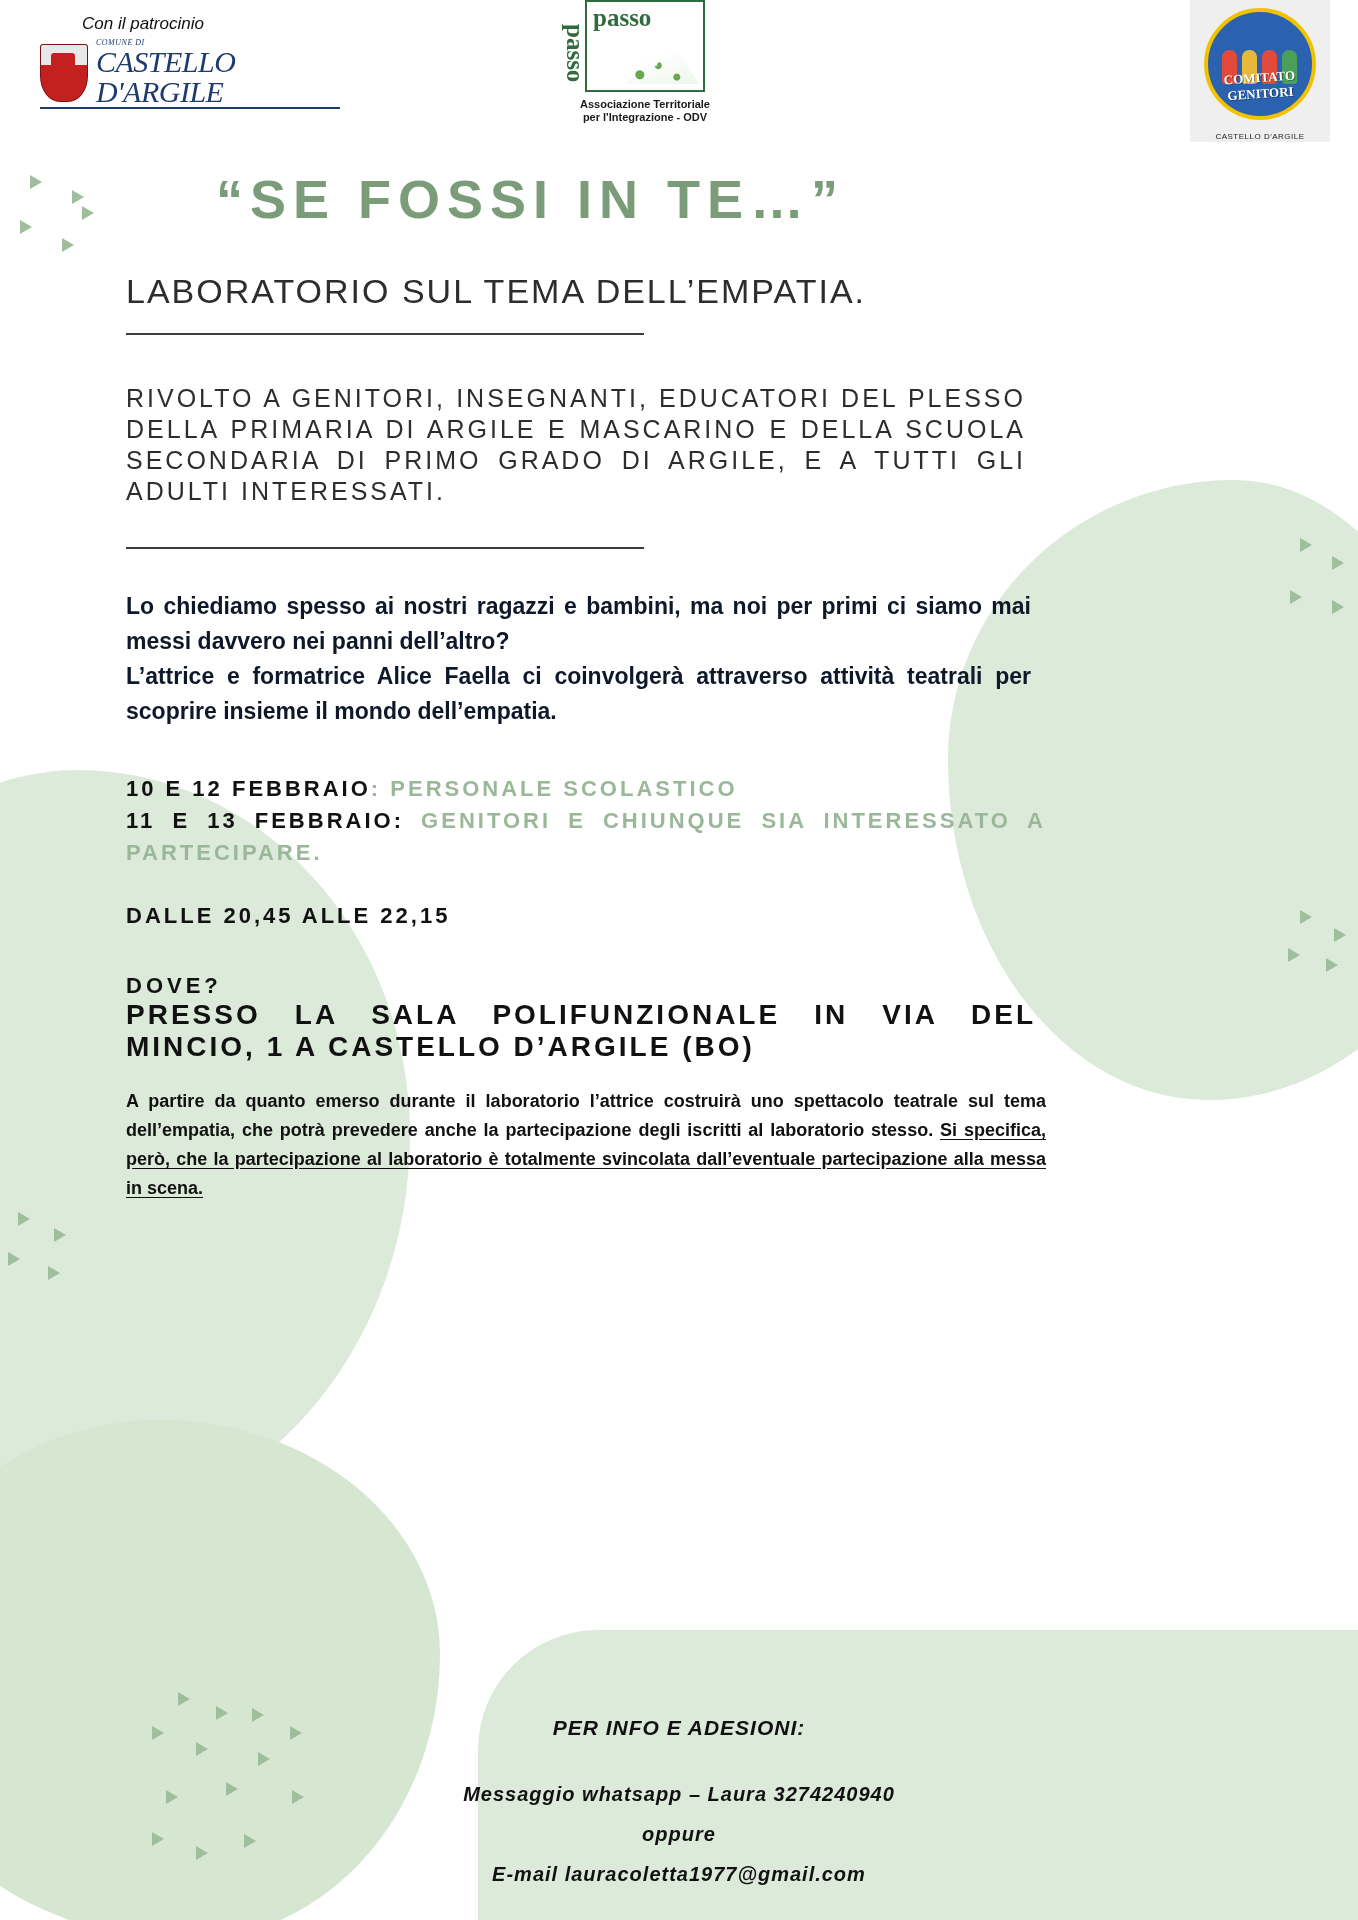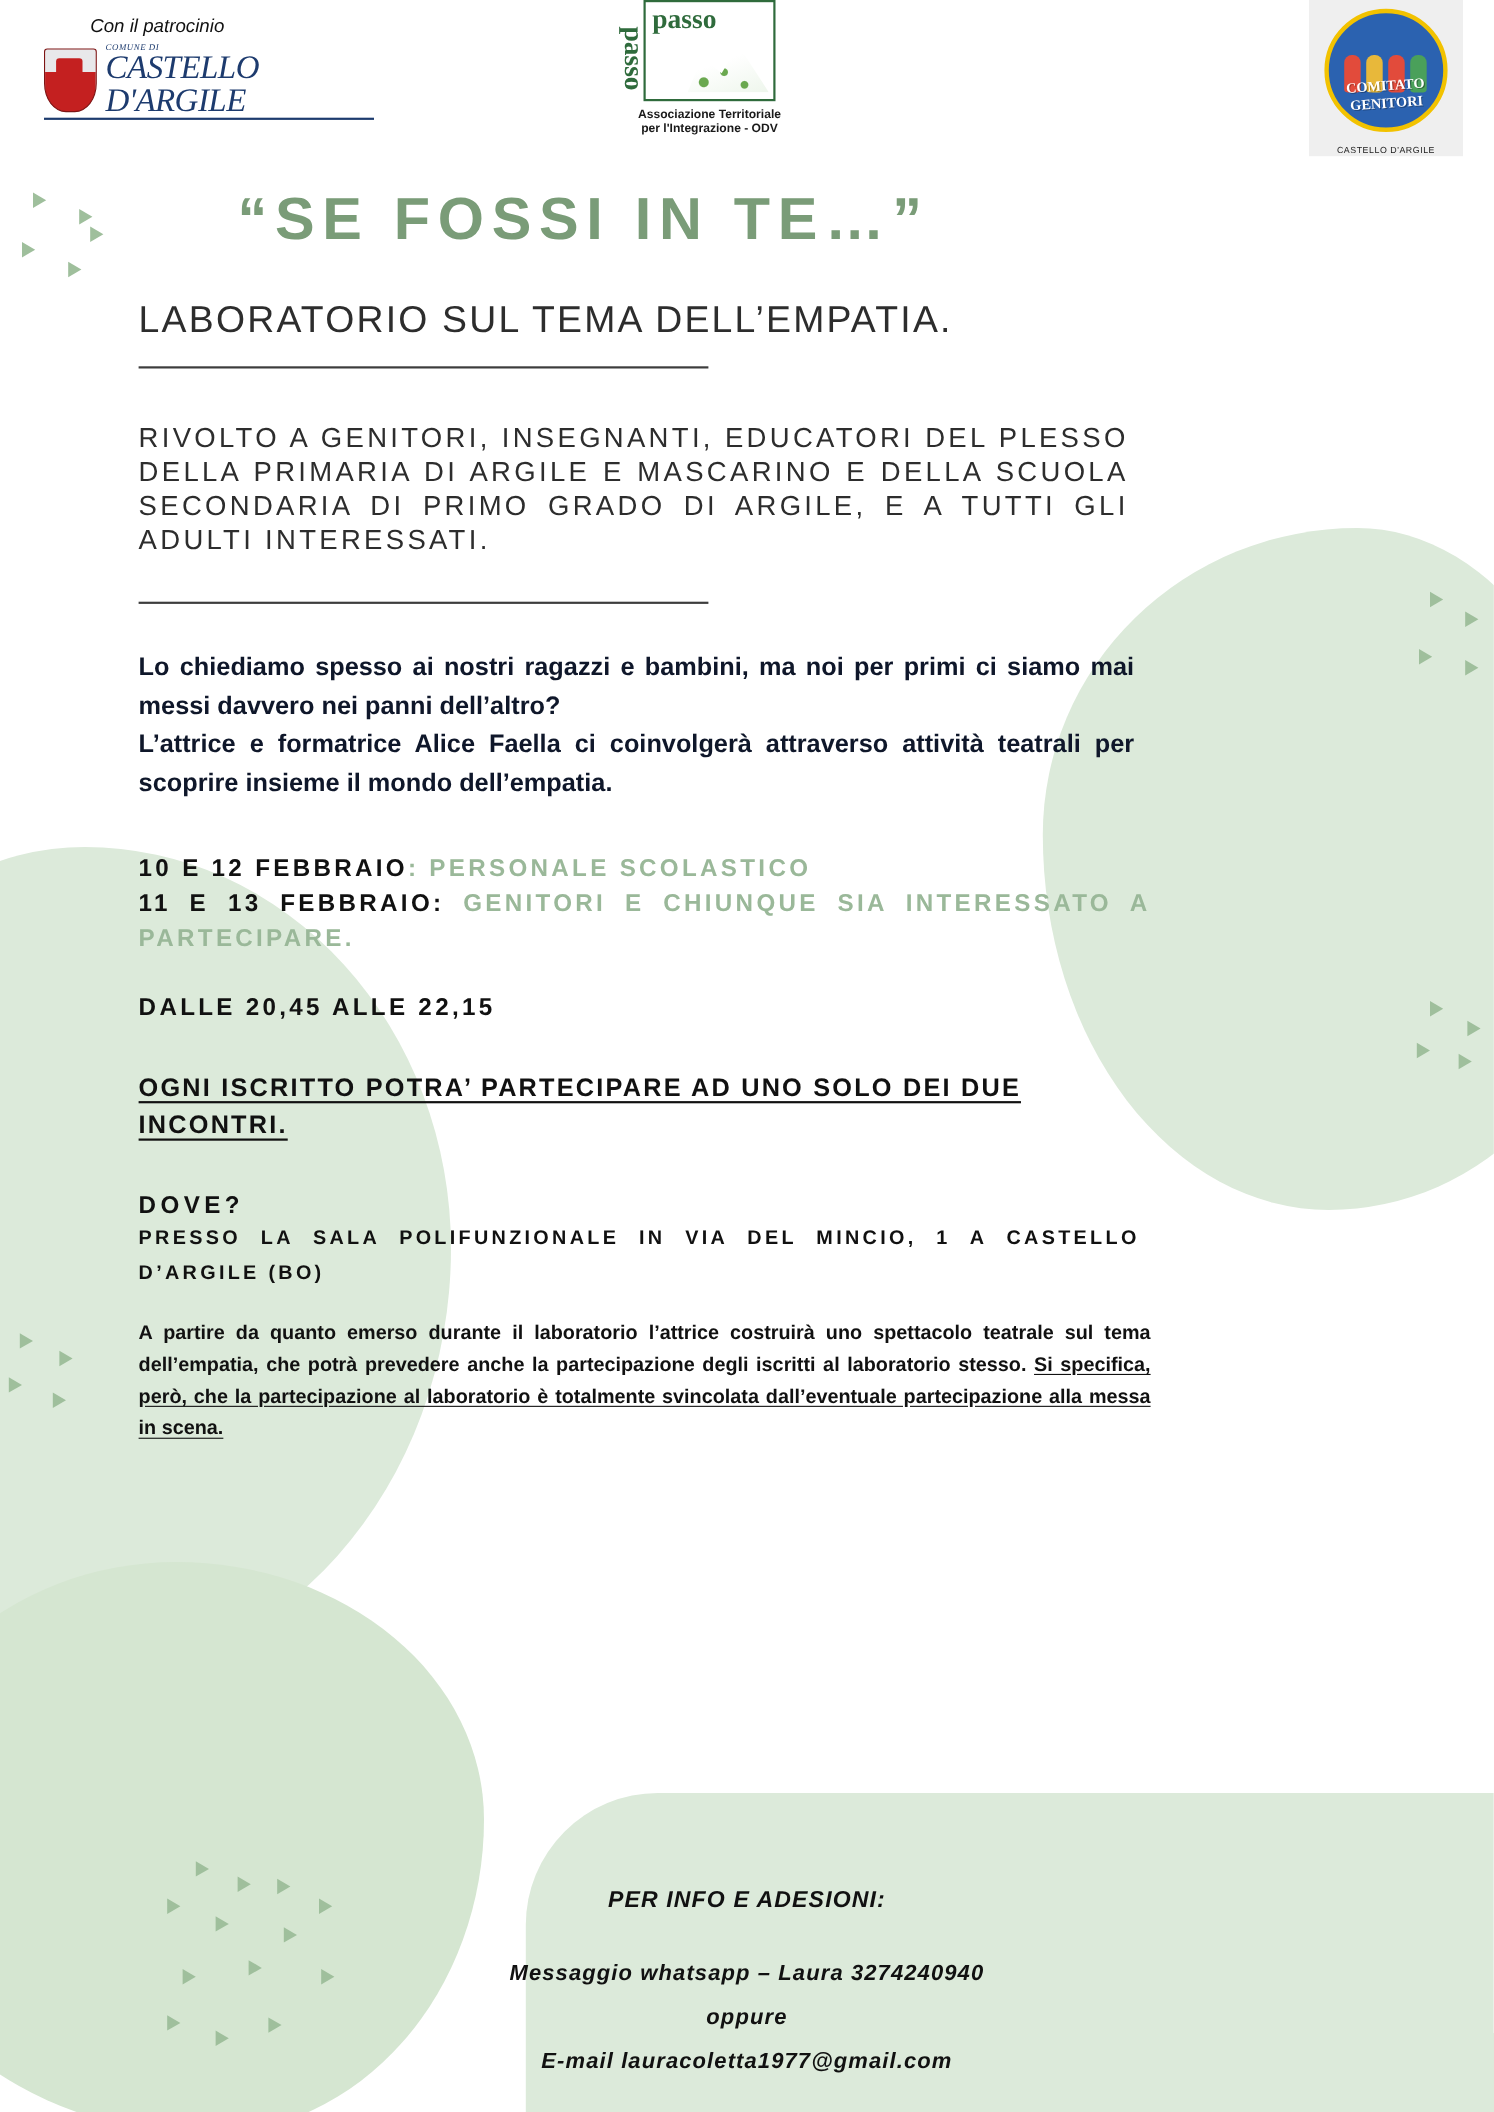--- a/index.html
+++ b/index.html
@@ -325,21 +325,21 @@
     color: #111;
     line-height: 34px;
     text-decoration: underline;
     text-underline-offset: 5px;
     max-width: 920px;
   }
   .where {
     margin-top: 44px;
   }
   .where-line {
-    font-size: 18px;
+    font-size: 28px;
     letter-spacing: 3px;
     font-weight: bold;
     color: #111;
     line-height: 32px;
     max-width: 910px;
     text-align: justify;
   }
   .note {
     margin-top: 24px;
     font-size: 18px;
@@ -480,21 +480,20 @@
     <div class="q-line">
       <span>10 E 12 FEBBRAIO</span><span class="green">: PERSONALE SCOLASTICO</span>
     </div>
     <div class="q-line">
       <span>11 E 13 FEBBRAIO:</span><span class="green"> GENITORI E CHIUNQUE SIA INTERESSATO A PARTECIPARE.</span>
     </div>
   </div>
 
   <div class="times">DALLE 20,45 ALLE 22,15</div>
 
-  <div class="onlyone">OGNI ISCRITTO POTRA’ PARTECIPARE AD UNO SOLO DEI DUE INCONTRI.</div>
 
   <div class="where">
     <div class="q-label">DOVE?</div>
     <div class="where-line">PRESSO LA SALA POLIFUNZIONALE IN VIA DEL MINCIO, 1 A CASTELLO D’ARGILE (BO)</div>
   </div>
 
   <div class="note">
     <span>A partire da quanto emerso durante il laboratorio l’attrice costruirà uno spettacolo teatrale sul tema dell’empatia, che potrà prevedere  anche la partecipazione degli iscritti al laboratorio stesso. </span><u>Si specifica, però, che la partecipazione al laboratorio è totalmente svincolata dall’eventuale partecipazione alla messa in scena.</u>
   </div>
 </div>

